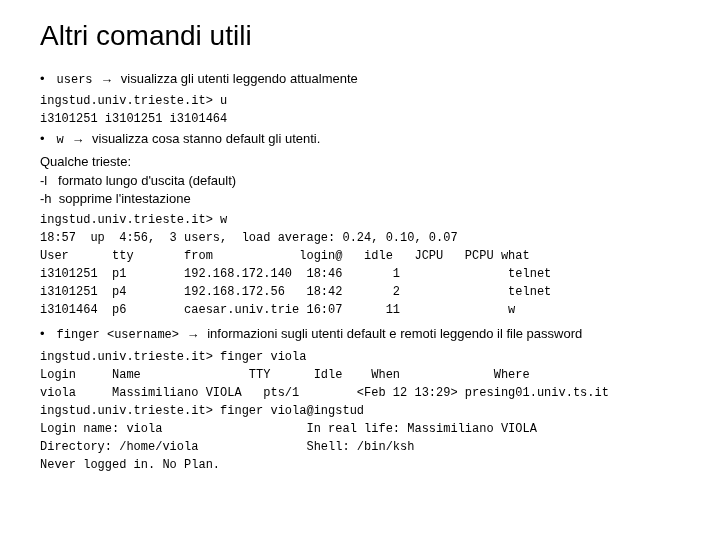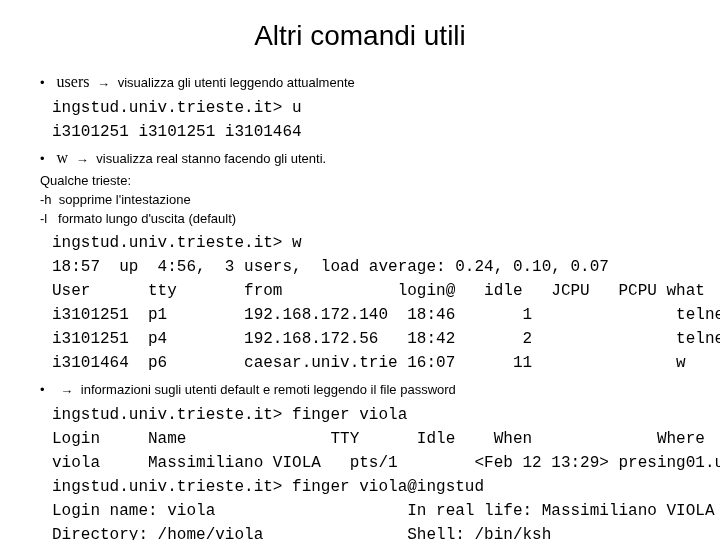--- a/index.html
+++ b/index.html
@@ -17,51 +17,50 @@
     }
 
     .page {
       width: 720px;
       height: 540px;
       padding: 20px 40px;
       background: #ffffff;
     }
 
     .title {
-      text-align: center;
       font-size: 28px;
       font-weight: normal;
       margin-bottom: 18px;
       font-family: Arial, Helvetica, sans-serif;
     }
 
     .content {
       font-size: 13px;
       line-height: 1.45;
     }
 
     .bullet {
       margin-right: 8px;
       font-size: 13px;
     }
 
     .cmd {
-      font-family: Liberation Serif, serif;
-      font-size: 16px;
+      font-family: Liberation Mono, monospace;
+      font-size: 12px;
     }
 
     .regular {
       font-family: Arial, Helvetica, sans-serif;
       font-size: 13px;
     }
 
     .code-block {
       font-family: 'Courier New', Courier, monospace;
-      font-size: 16px;
-      margin: 2px 12px;
+      font-size: 12px;
+      margin: 2px 0;
       white-space: pre;
       line-height: 1.5;
     }
 
     .mixed-line {
       display: flex;
       align-items: baseline;
       gap: 4px;
       margin-bottom: 3px;
     }
@@ -81,37 +80,38 @@
       <span class="regular">visualizza gli utenti leggendo attualmente</span>
     </div>
 
     <div class="code-block">ingstud.univ.trieste.it&gt; u
 i3101251 i3101251 i3101464</div>
 
     <div class="mixed-line">
       <span class="bullet regular">•</span>
       <span class="cmd">w</span>
       <span class="regular">&nbsp;→&nbsp;</span>
-      <span class="regular">visualizza real stanno facendo gli utenti.</span>
+      <span class="regular">visualizza cosa stanno default gli utenti.</span>
     </div>
 
     <div class="regular">Qualche trieste:</div>
 
+    <div class="regular">-l&nbsp;&nbsp; formato lungo d'uscita (default)</div>
     <div class="regular">-h&nbsp; sopprime l'intestazione</div>
-    <div class="regular">-l&nbsp;&nbsp; formato lungo d'uscita (default)</div>
 
     <div class="code-block">ingstud.univ.trieste.it&gt; w
 18:57  up  4:56,  3 users,  load average: 0.24, 0.10, 0.07
 User      tty       from            login@   idle   JCPU   PCPU what
 i3101251  p1        192.168.172.140  18:46       1               telnet
 i3101251  p4        192.168.172.56   18:42       2               telnet
 i3101464  p6        caesar.univ.trie 16:07      11               w</div>
 
     <div style="margin-top:6px;" class="mixed-line">
       <span class="bullet regular">•</span>
+      <span class="cmd">finger &lt;username&gt;</span>
       <span class="regular">&nbsp;→&nbsp;</span>
       <span class="regular">informazioni sugli utenti default e remoti leggendo il file password</span>
     </div>
 
     <div class="code-block">ingstud.univ.trieste.it&gt; finger viola
 Login     Name               TTY      Idle    When             Where
 viola     Massimiliano VIOLA   pts/1        &lt;Feb 12 13:29&gt; presing01.univ.ts.it
 ingstud.univ.trieste.it&gt; finger viola@ingstud
 Login name: viola                    In real life: Massimiliano VIOLA
 Directory: /home/viola               Shell: /bin/ksh

